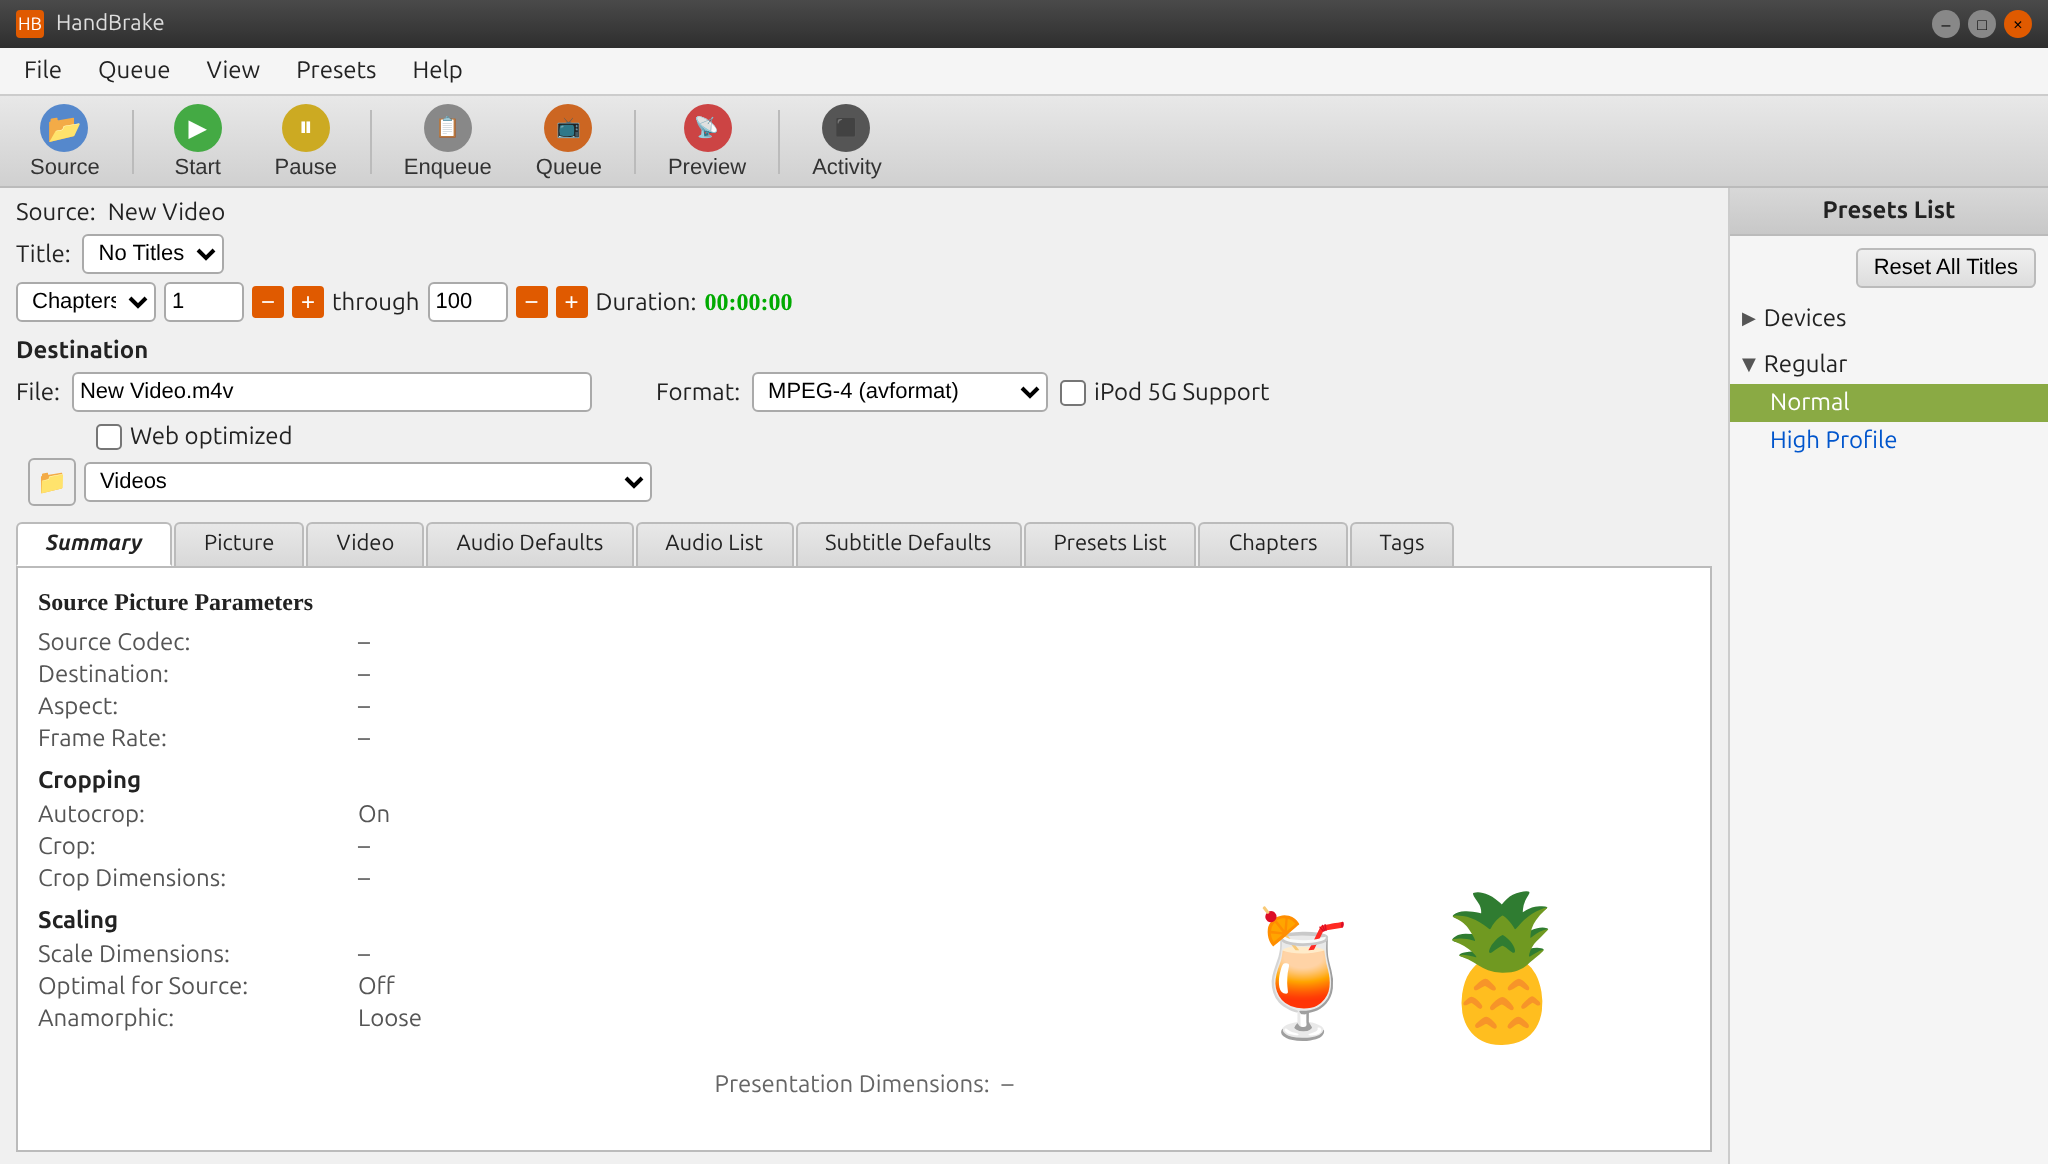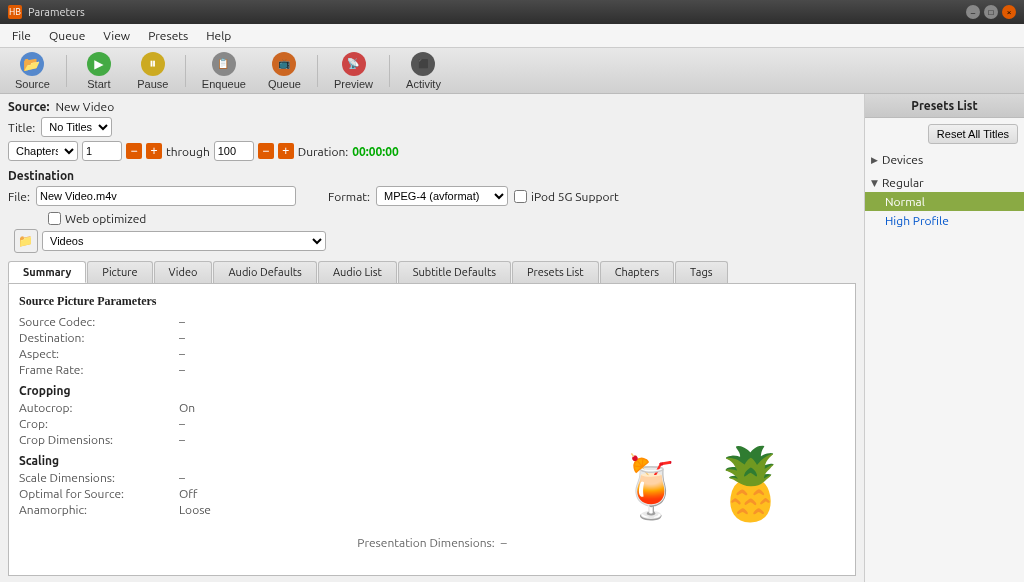--- a/index.html
+++ b/index.html
@@ -123,21 +123,21 @@
       overflow: hidden;
     }
 
     .source-row {
       display: flex;
       align-items: center;
       gap: 6px;
       margin-bottom: 4px;
       font-size: 12px;
     }
-    .source-label { font-weight: bold; }
+    .source-label { font-weight: normal; }
 
     .title-row {
       display: flex;
       align-items: center;
       gap: 6px;
       margin-bottom: 4px;
       font-size: 12px;
     }
 
     .chapters-row {
@@ -164,21 +164,21 @@
       border: none;
       border-radius: 2px;
       color: white;
       cursor: pointer;
       font-size: 12px;
       line-height: 14px;
       text-align: center;
       padding: 0;
     }
 
-    .duration-label { color: #00aa00; font-weight: bold; }
+    .duration-label { color: #00aa00; font-weight: bold; font-family: Liberation Serif, serif; }
 
     
     .section-header {
       font-weight: bold;
       margin-bottom: 4px;
       font-size: 12px;
     }
 
     .destination-section {
       margin-bottom: 6px;
@@ -189,21 +189,21 @@
       align-items: center;
       gap: 6px;
       margin-bottom: 4px;
     }
 
     .file-input {
       width: 260px;
       font-size: 11px;
     }
 
-    .format-select { width: 132px; }
+    .format-select { width: 148px; }
 
     .folder-select-row {
       display: flex;
       align-items: center;
       gap: 4px;
       margin-top: 2px;
     }
 
     .folder-select {
       width: 284px;
@@ -234,20 +234,21 @@
       background: linear-gradient(to bottom, #e8e8e8, #d8d8d8);
       cursor: pointer;
       font-size: 11px;
       border-radius: 3px 3px 0 0;
       margin-right: 1px;
     }
     .tab.active {
       background: white;
       border-bottom: 1px solid white;
       font-weight: bold;
+      font-style: italic;
     }
 
     
     #tab-content {
       background: white;
       border: 1px solid #bbb;
       border-top: none;
       flex: 1;
       padding: 10px;
       overflow: auto;
@@ -357,21 +358,21 @@
     input[type=checkbox] { width: 13px; height: 13px; }
 
   </style>
 </head>
 <body>
 
 <div id="titlebar">
   <div id="titlebar-icon">
     <span>HB</span>
   </div>
-  <span>Parameters</span>
+  <span>HandBrake</span>
   <div id="window-controls">
     <button class="win-btn win-btn-min">–</button>
     <button class="win-btn win-btn-max">□</button>
     <button class="win-btn win-btn-close">×</button>
   </div>
 </div>
 
 <div id="menubar">
   <span class="menu-item">File</span>
   <span class="menu-item">Queue</span>

